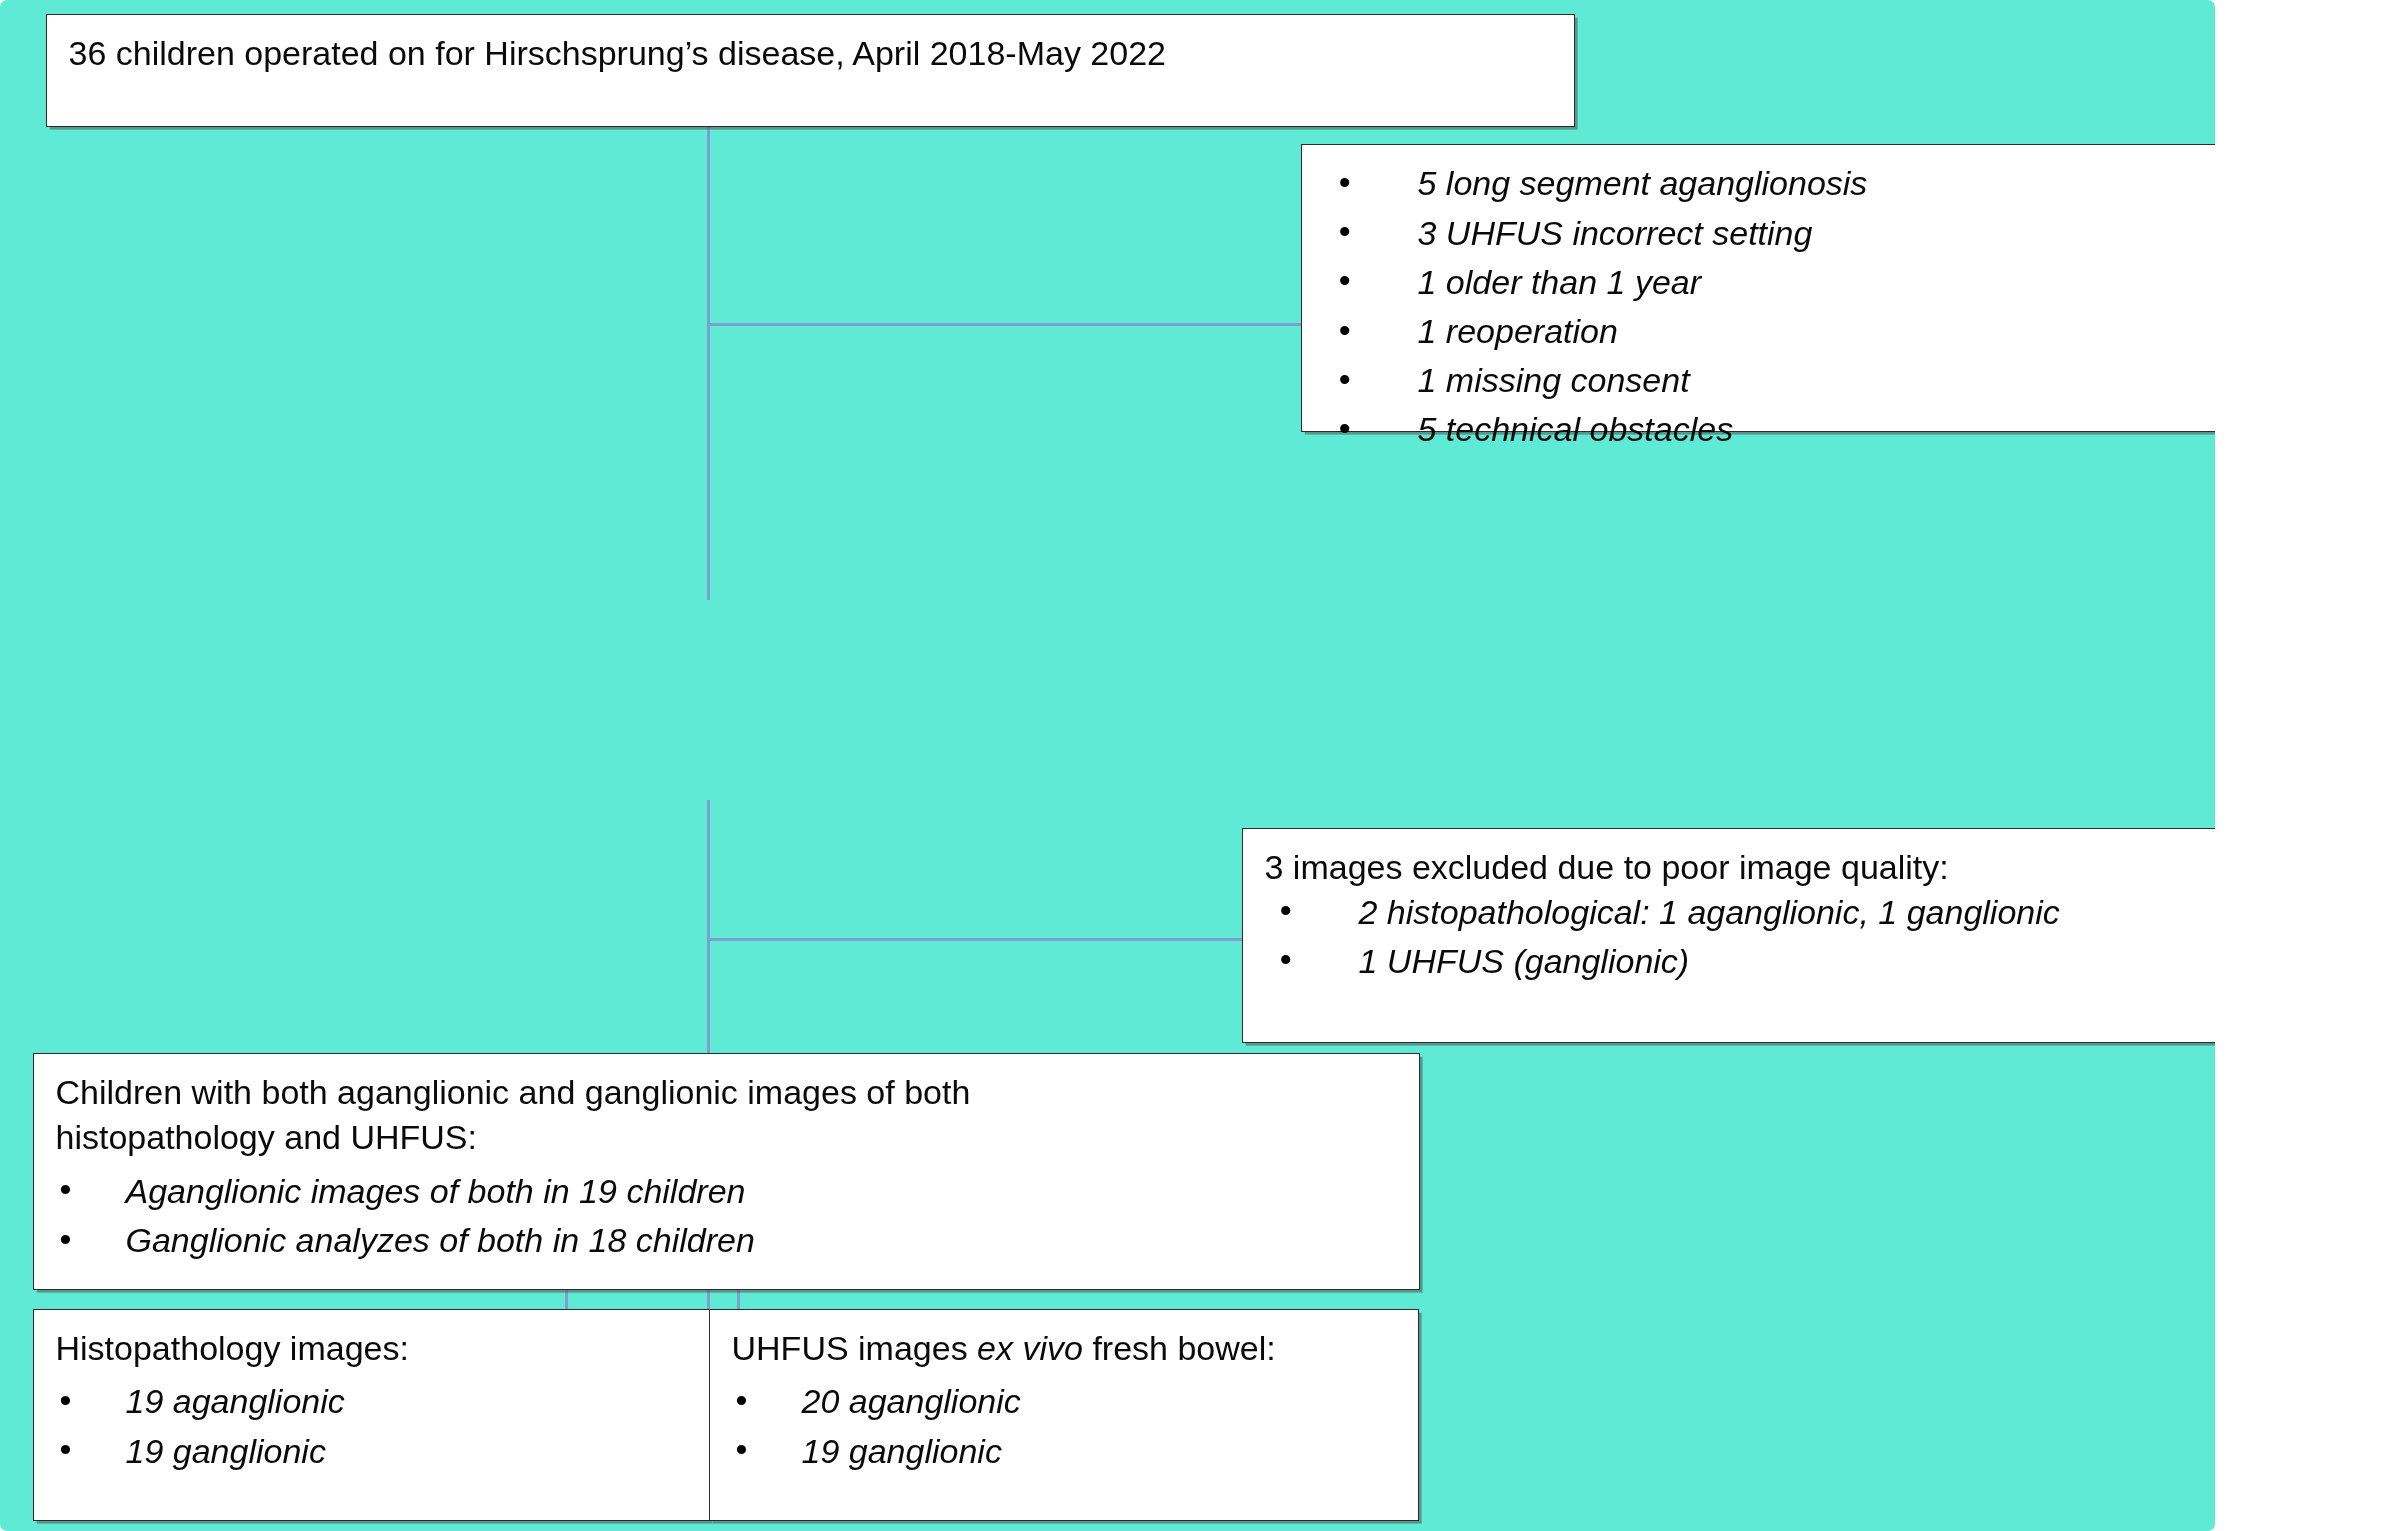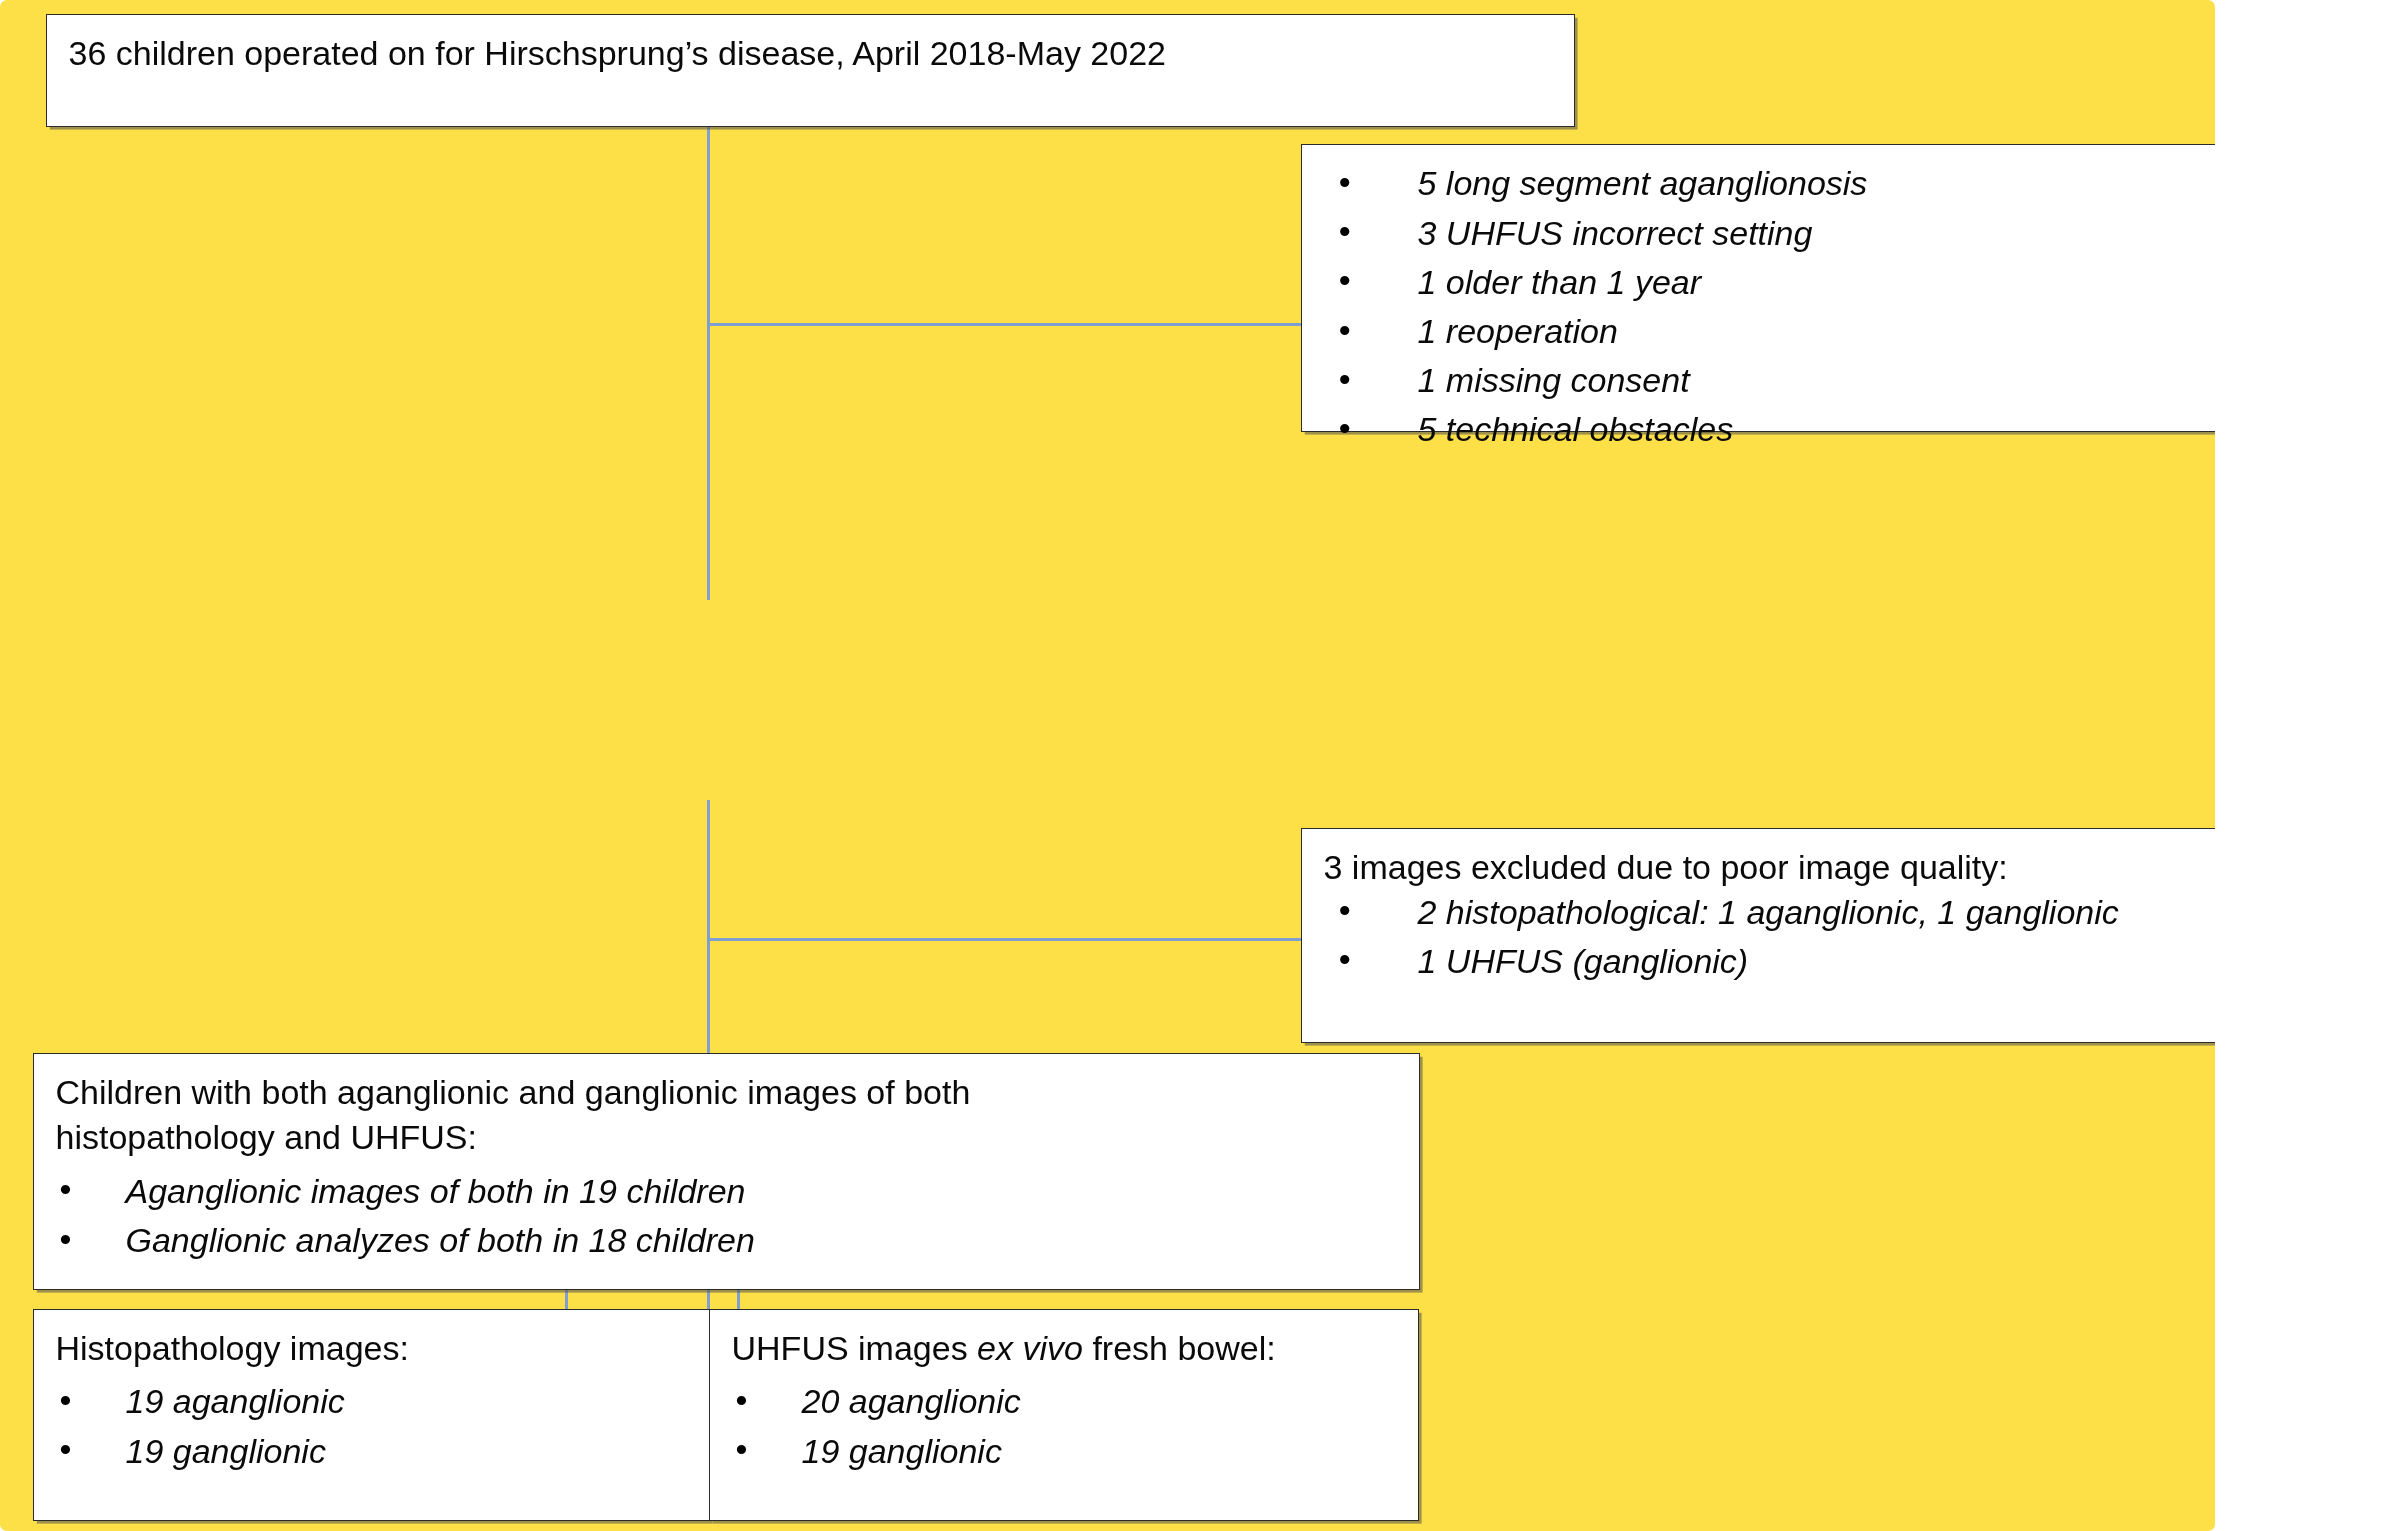--- a/index.html
+++ b/index.html
@@ -8,21 +8,21 @@
     padding: 0;
     background: #ffffff;
   }
   body {
     font-family: "Liberation Sans", sans-serif;
   }
   #canvas {
     position: relative;
     width: 2215px;
     height: 1531px;
-    background: #fde047;
+    background: #5eead4;
     overflow: hidden;
     border-radius: 7px;
   }
   .box {
     position: absolute;
     box-sizing: border-box;
     background: #ffffff;
     border: 1.9px solid #2b2b2b;
     box-shadow: 3.2px 3.2px 0 -0.6px rgba(80,80,80,0.55);
     padding: 16.4px 21.5px;
@@ -71,21 +71,21 @@
   ul.bullets.tight li::before { left: 3.8px; }
 
   .indent1 { padding-left: 44px; }
 
   .italic { font-style: italic; }
 
   
   #box-top        { left: 46px;   top: 14px;    width: 1529px; height: 113px; }
   #box-excluded-1 { left: 1301px; top: 144px;   width: 1084px; height: 288px; }
   #box-rectosig   { left: 16px;   top: 599px;   width: 1404px; height: 200px; }
-  #box-excluded-2 { left: 1301px; top: 828px;  width: 1084px; height: 215px; }
+  #box-excluded-2 { left: 1242px; top: 828px;  width: 1084px; height: 215px; }
   #box-both       { left: 33px;   top: 1053px;  width: 1387px; height: 237px; }
   #box-histo      { left: 33px;   top: 1309px;  width: 677px; height: 212px; }
   #box-uhfus      { left: 709px; top: 1309px;  width: 710px; height: 212px; }
 
   
   #conn-v-1  { left: 707px; top: 126px;  height: 474px; }
   #conn-h-1  { left: 707px; top: 323px;  width: 596px; }
   #conn-v-2  { left: 707px; top: 800px; height: 254px; }
   #conn-h-2  { left: 707px; top: 938px; width: 596px; }
   #conn-v-3  { left: 565px;  top: 1287px; height: 24px; }

